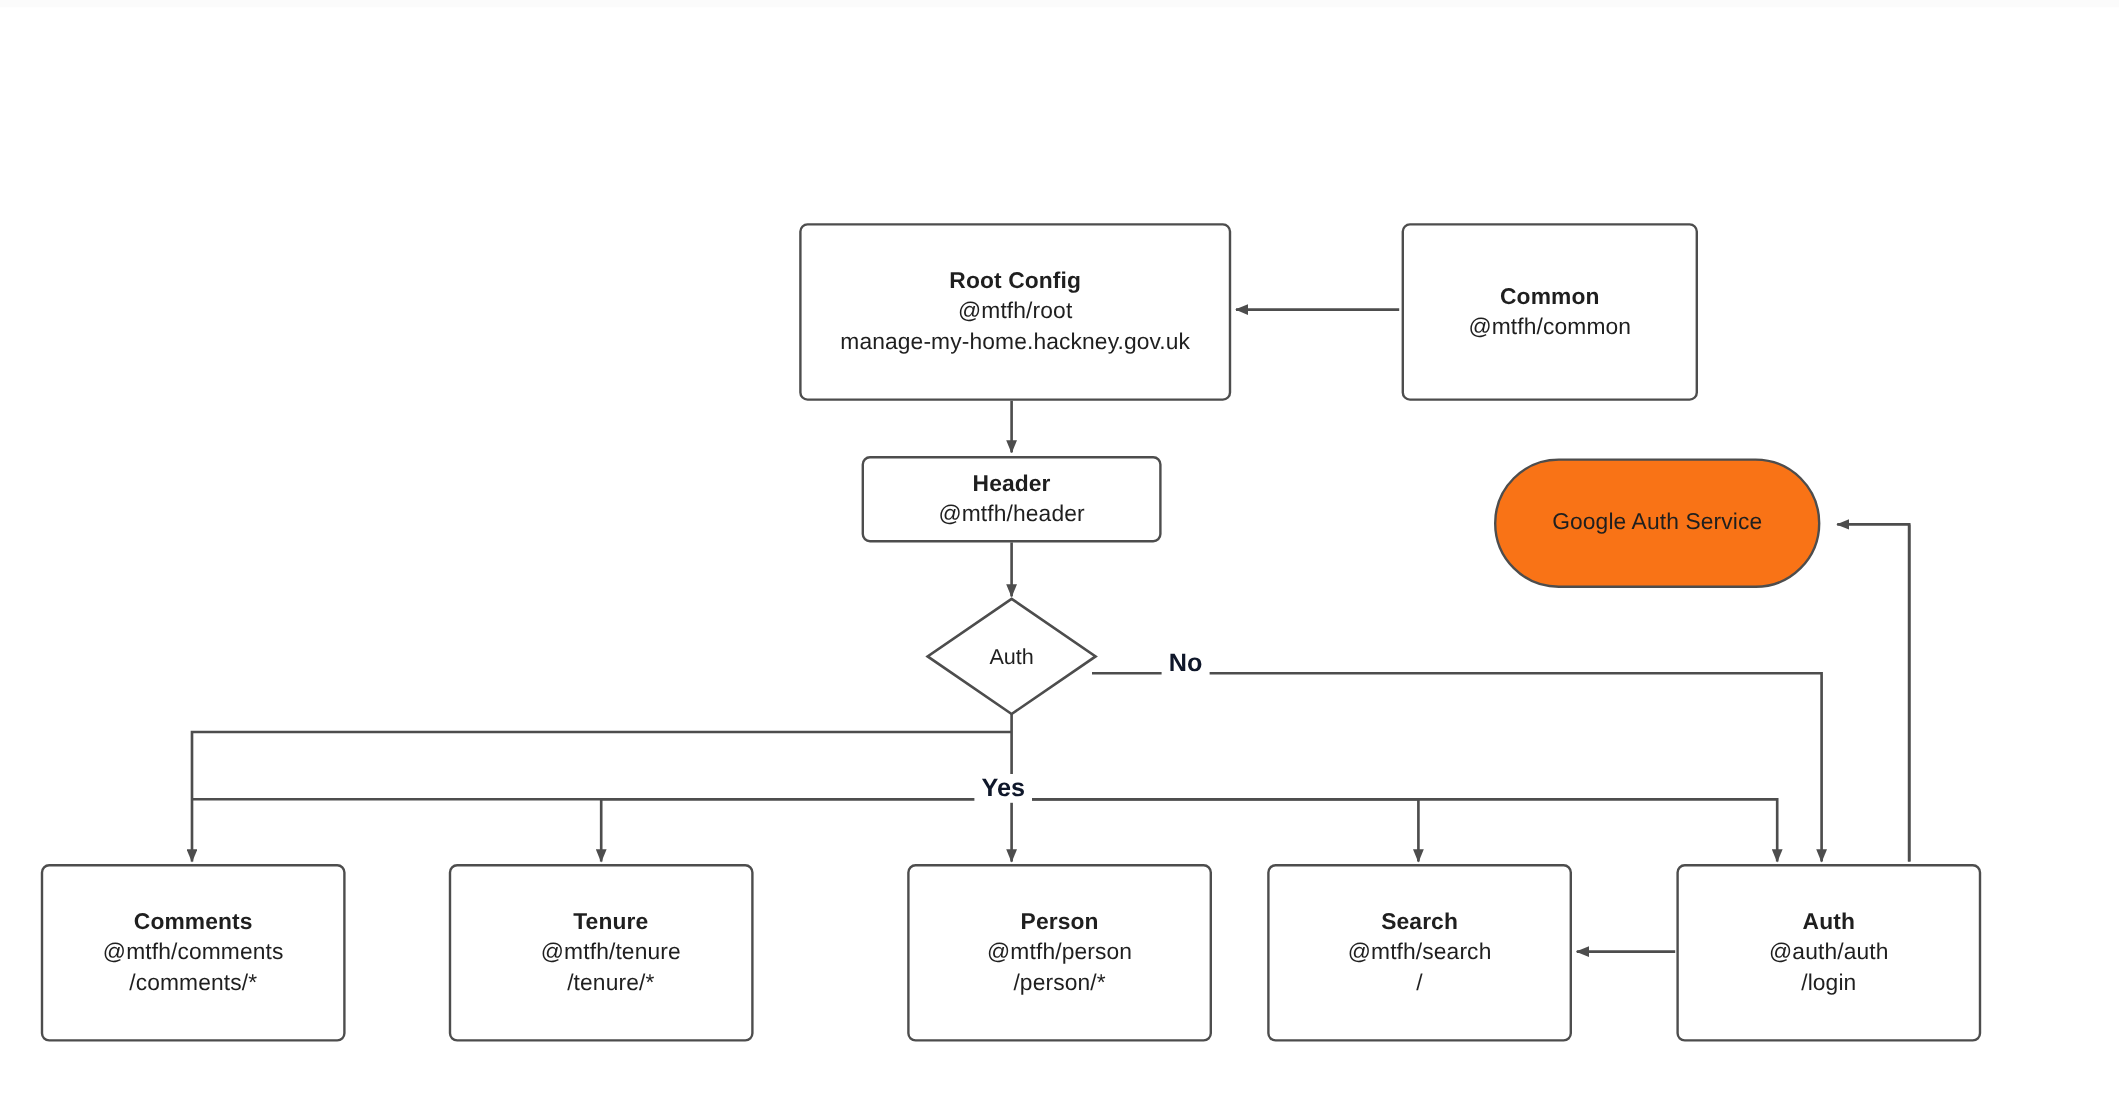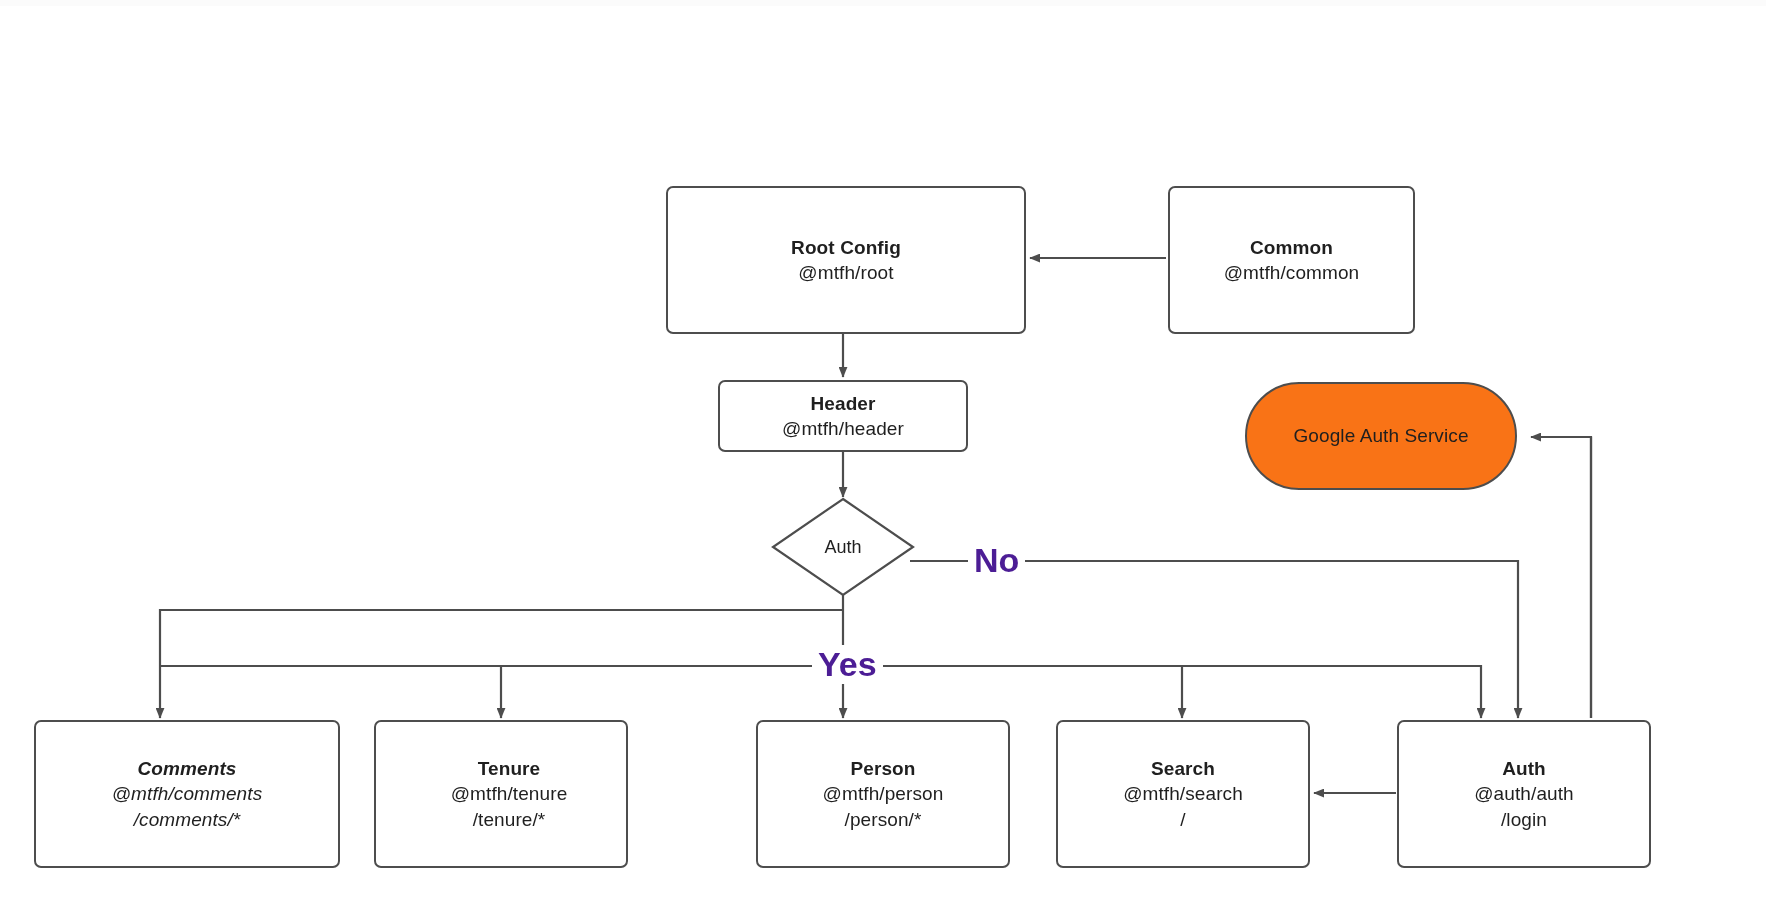--- a/index.html
+++ b/index.html
@@ -60,22 +60,22 @@
   }
   .diamond-label {
     position: relative;
     font-size: 18px;
     color: #1f1f1f;
     z-index: 2;
   }
   .edge-label {
     position: absolute;
     font-weight: bold;
-    font-size: 34px;
-    color: #4c1d95;
+    font-size: 21px;
+    color: #0f172a;
     background: #ffffff;
     padding: 0 6px;
     white-space: nowrap;
     z-index: 3;
   }
   .topstripe {
     position: absolute;
     left: 0; top: 0;
     width: 1766px; height: 6px;
     background: #fbfbfb;
@@ -119,20 +119,21 @@
       <path d="M843,561 L843,666"></path>
       <path d="M160,666 L1481,666"></path>
 
       <path d="M1591,718 L1591,437"></path>
     </g>
   </svg>
 
   <div class="node box" style="left:666px; top:186px; width:360px; height:148px;">
     <div class="ttl">Root Config</div>
     <div class="sub">@mtfh/root</div>
+    <div class="sub">manage-my-home.hackney.gov.uk</div>
   </div>
 
   <div class="node box" style="left:1168px; top:186px; width:247px; height:148px;">
     <div class="ttl">Common</div>
     <div class="sub">@mtfh/common</div>
   </div>
 
   <div class="node box" style="left:718px; top:380px; width:250px; height:72px;text-align:right;">
     <div class="ttl">Header</div>
     <div class="sub">@mtfh/header</div>
@@ -142,21 +143,21 @@
     <svg width="144" height="100" viewBox="0 0 144 100" style="position:absolute;left:0;top:0;">
       <polygon points="72,2 142,50 72,98 2,50" fill="#ffffff" stroke="#4d4d4d" stroke-width="2.2"></polygon>
     </svg>
     <span class="diamond-label">Auth</span>
   </div>
 
   <div class="node stadium" style="left:1245px; top:382px; width:272px; height:108px;">
     <div class="sub">Google Auth Service</div>
   </div>
 
-  <div class="node box" style="left:34px; top:720px; width:306px; height:148px;font-style:italic;">
+  <div class="node box" style="left:34px; top:720px; width:254px; height:148px;">
     <div class="ttl">Comments</div>
     <div class="sub">@mtfh/comments</div>
     <div class="sub">/comments/*</div>
   </div>
 
   <div class="node box" style="left:374px; top:720px; width:254px; height:148px;padding-left:16px;">
     <div class="ttl">Tenure</div>
     <div class="sub">@mtfh/tenure</div>
     <div class="sub">/tenure/*</div>
   </div>

